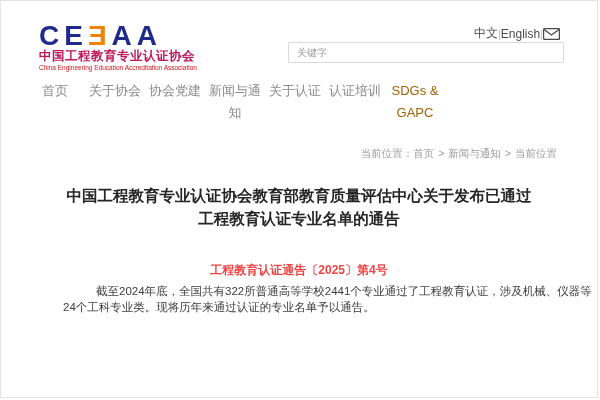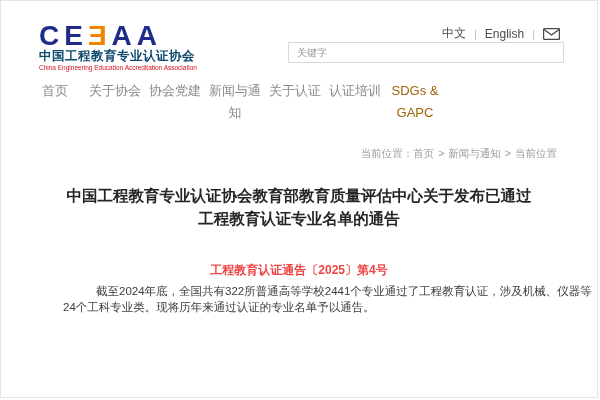--- a/index.html
+++ b/index.html
@@ -5,24 +5,24 @@
   * { margin:0; padding:0; box-sizing:border-box; }
   html,body { background:#fff; font-family:"Liberation Sans", sans-serif; }
   .page {
     position:relative; width:598px; height:398px; margin:0;
     background:#ffffff; border:1px solid #e3e3e3; overflow:hidden;
   }
   
   .logo { position:absolute; left:38px; top:22px; cursor:pointer; }
   .wordmark { font-size:28px; font-weight:bold; line-height:26px; letter-spacing:5px; color:#1e2b8a; }
   .wm-orange { color:#f08300; }
-  .logo-cn { font-size:12.5px; font-weight:bold; line-height:15px; color:#0c4a6e; letter-spacing:0.5px; white-space:nowrap; }
+  .logo-cn { font-size:12.5px; font-weight:bold; line-height:15px; color:#be185d; letter-spacing:0.5px; white-space:nowrap; }
   .logo-en { font-size:6.5px; line-height:8px; color:#d0121b; white-space:nowrap; }
   
-  .langbar { position:absolute; top:24px; right:37px; display:flex; align-items:center; gap:8px;
+  .langbar { position:absolute; top:24px; right:37px; display:flex; align-items:center; 
              font-size:12px; color:#4a4a4a; }
   .langbar .lang { cursor:pointer; }
   .langbar .sep { color:#bbb; font-size:11px; }
   .mail { display:inline-flex; align-items:center; cursor:pointer; }
   
   .search { position:absolute; left:287px; top:41px; width:276px; height:21px;
             border:1px solid #d9d9d9; border-radius:1px; padding:0 8px; font-size:10px; color:#333;
             font-family:"Liberation Sans", sans-serif; outline:none; }
   .search::placeholder { color:#999; }
   

